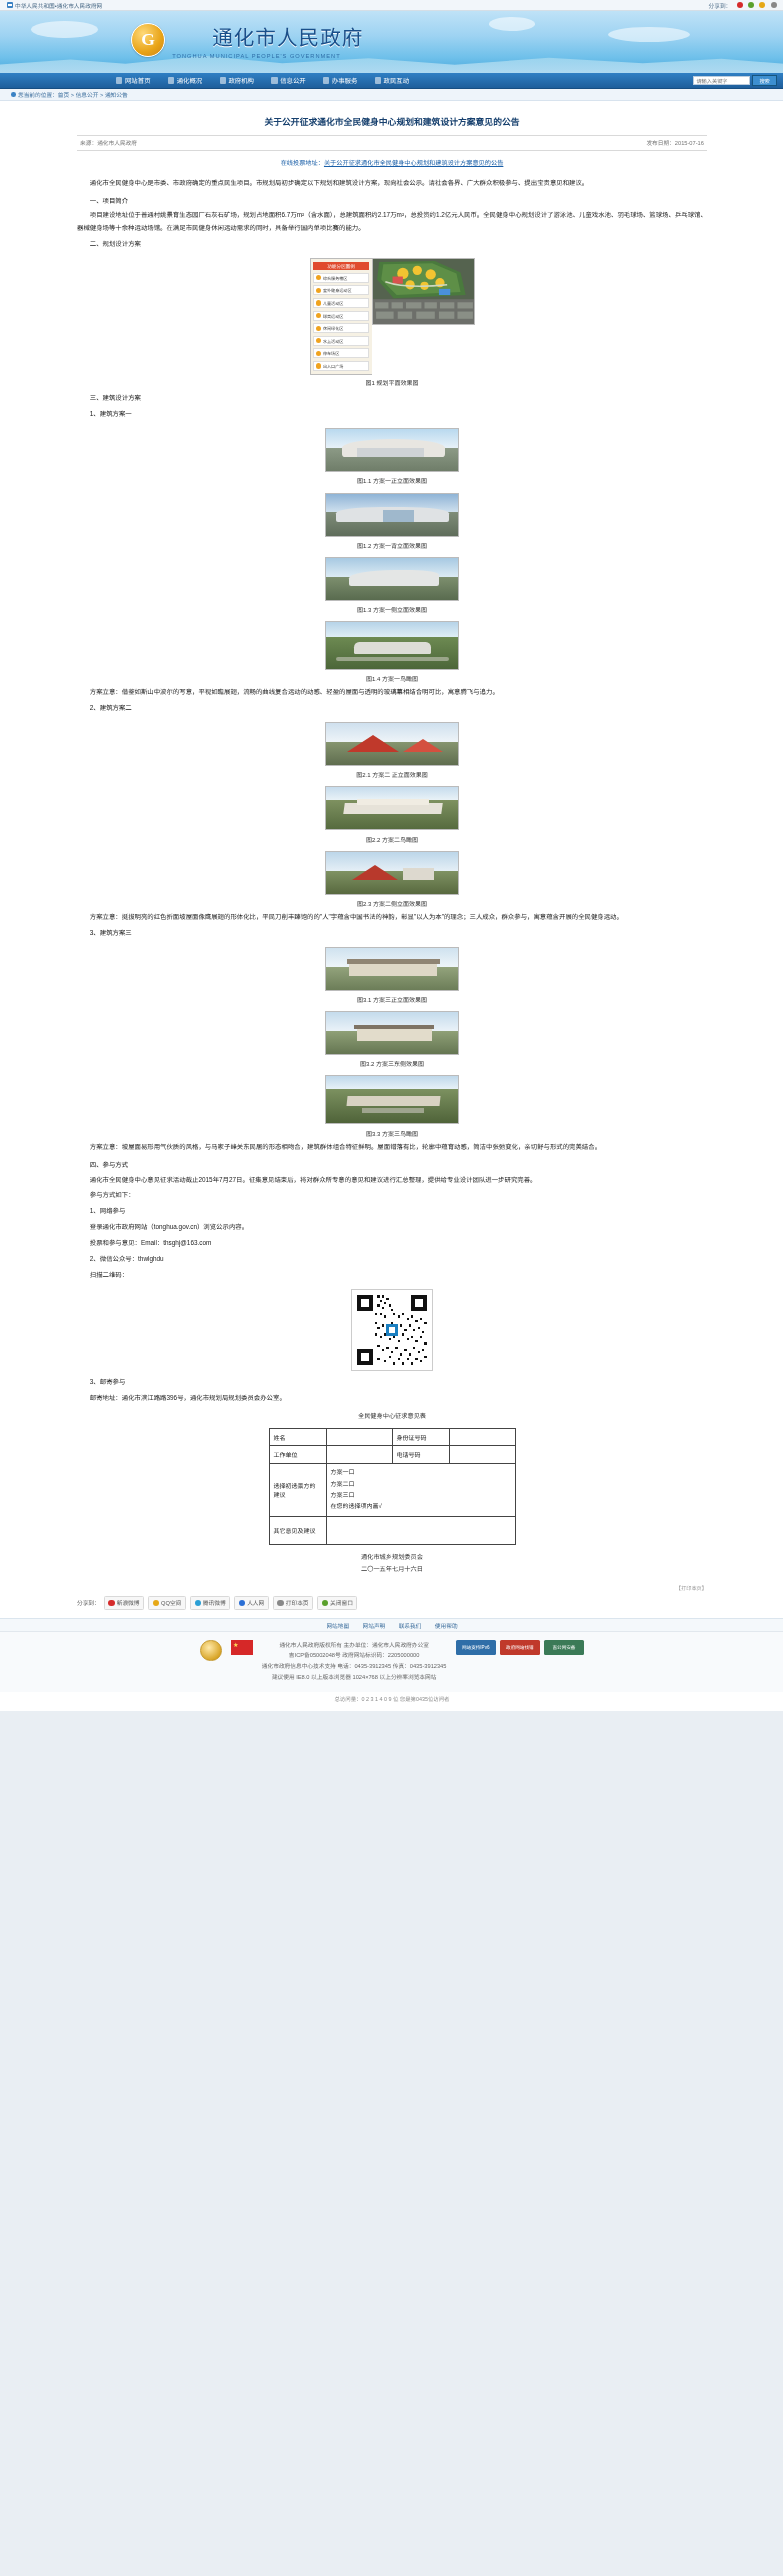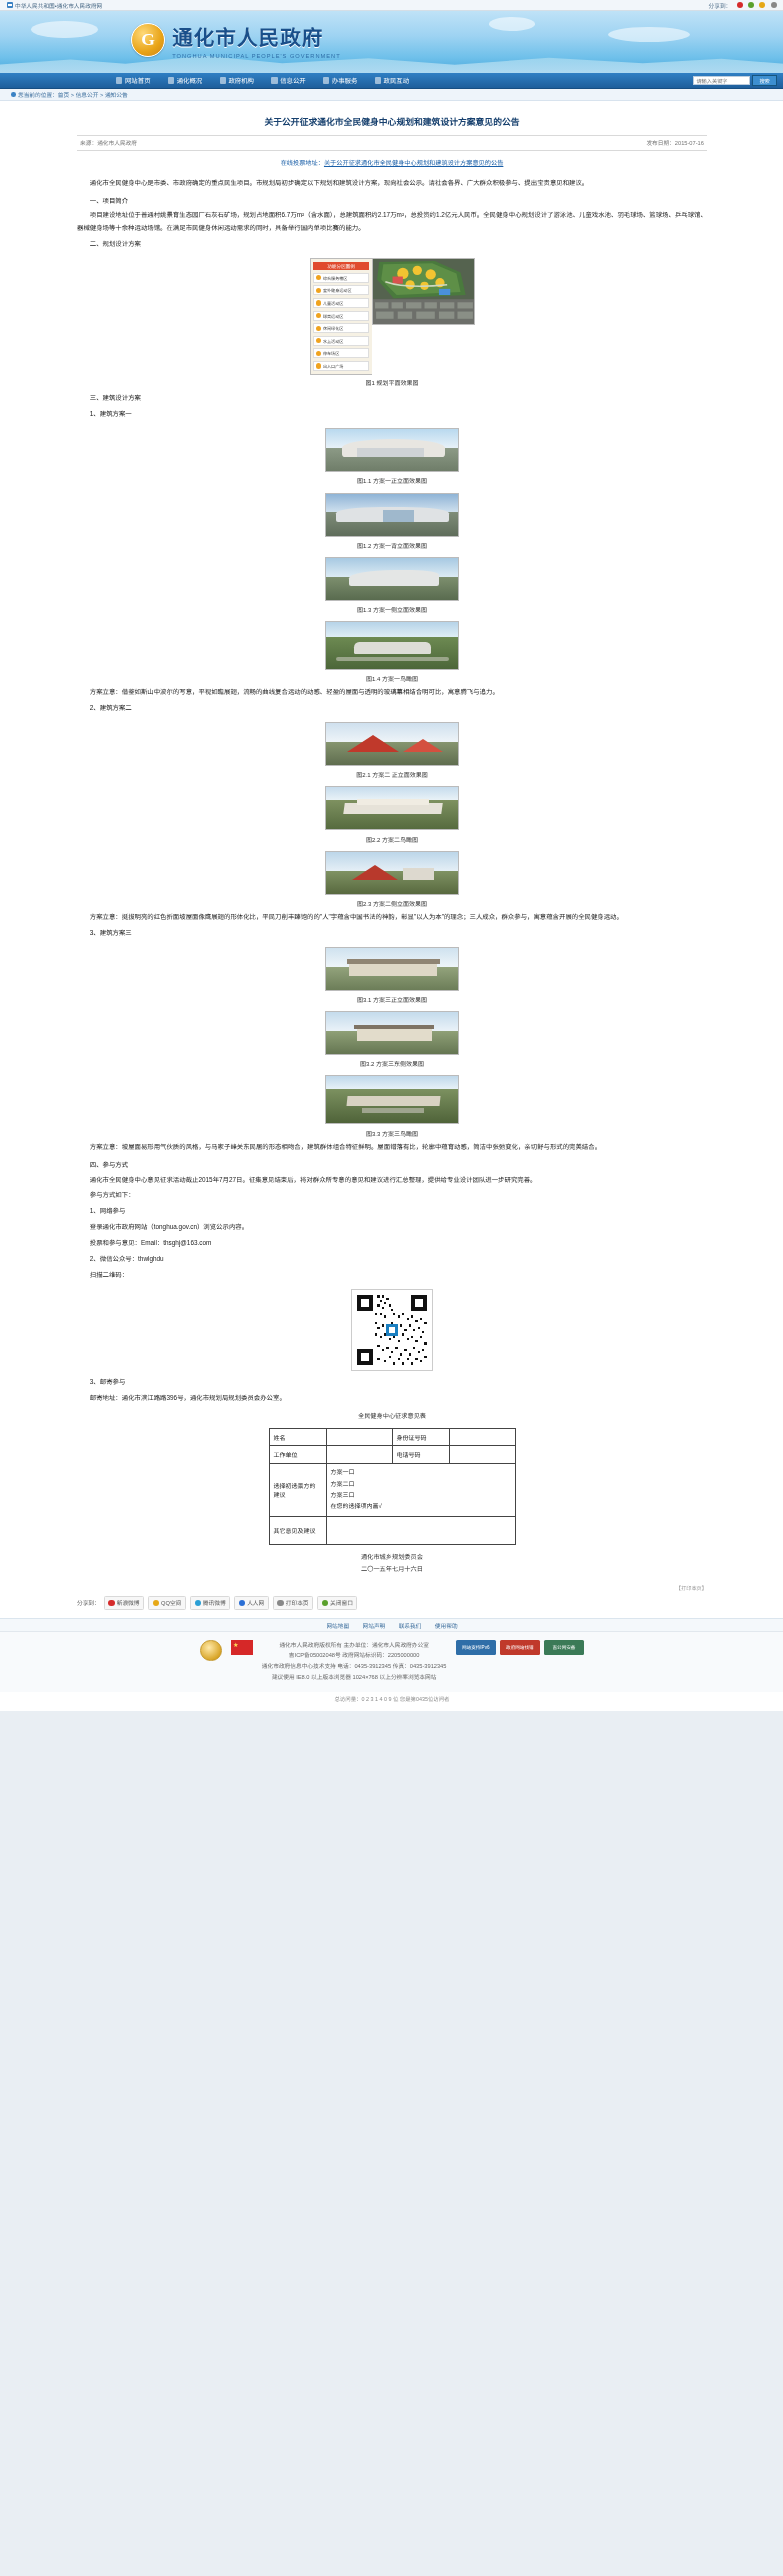--- a/index.html
+++ b/index.html
@@ -43,22 +43,22 @@
     opacity:.75;
   }
   .logo-wrap { position:absolute; left:131px; top:9.3px; display:flex; align-items:center; gap:7.2px; }
   .logo-badge {
     width:34px; height:34px; border-radius:50%;
     background:radial-gradient(circle at 35% 30%, #ffd978, #e8a317 60%, #c9821a);
     border:1.5px solid #fff; box-shadow:0 0.5px 1.5px rgba(0,0,0,.3);
     display:flex; align-items:center; justify-content:center;
     color:#fff; font-size:17.5px; font-weight:bold; font-family:"Liberation Serif",serif;
   }
-  .site-title { font-family:"Liberation Serif","DejaVu Serif",serif; font-size:20.6px; font-weight:bold;
-    color:#1a4f8a; letter-spacing:1px; text-shadow:0 0.5px 0 #fff; }
+  .site-title { font-family:"Liberation Serif","DejaVu Serif",serif; font-size:20.6px; font-weight:normal;
+    color:#1a4f8a; letter-spacing:1px; text-shadow:0 0.5px 0 #fff;margin-left:40px; }
   .site-sub { font-size:5.7px; color:#2f6ea8; letter-spacing:1px; margin-top:2.1px; }
 
   
   .nav {
     height:15.5px; background:linear-gradient(to bottom,#2f7fc4,#1e5e9b);
     display:flex; align-items:center; padding-left:108px; gap:1px;
     border-bottom:1.5px solid #174e82;
   }
   .nav-item {
     color:#fff; font-size:6.4px; padding:0 8.2px; height:15.5px; line-height:15.5px;

